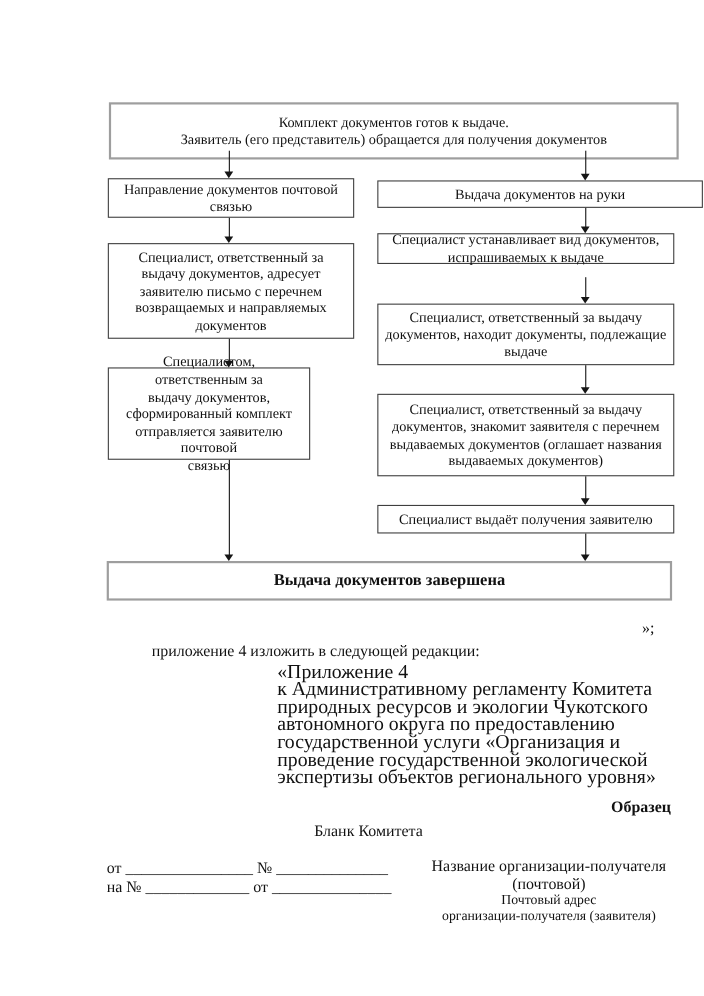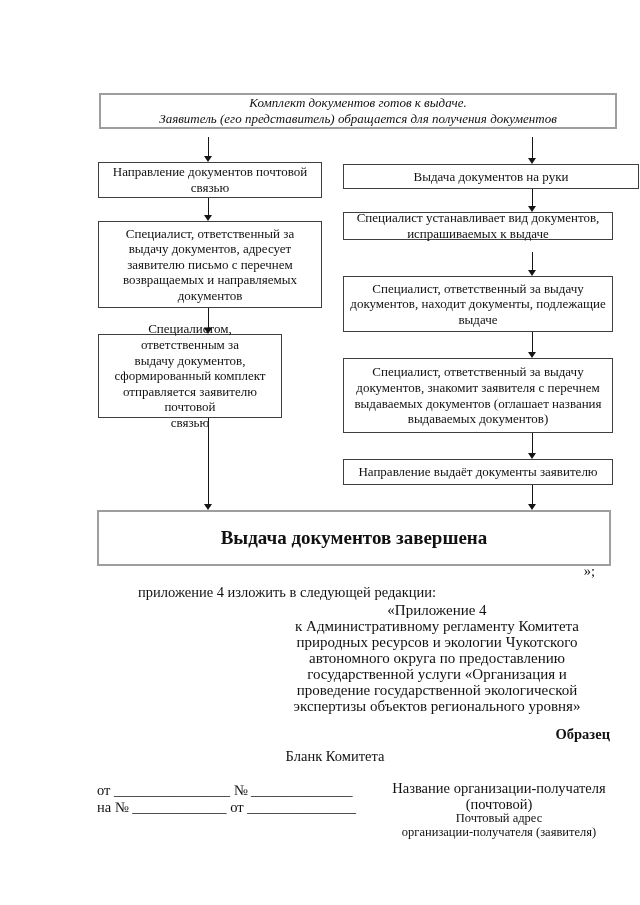--- a/index.html
+++ b/index.html
@@ -13,30 +13,30 @@
 
   
   .fb{
     position:absolute;box-sizing:border-box;background:#fff;
     border:1.2px solid #3f3f3f;
     display:flex;align-items:center;justify-content:center;
     text-align:center;font-size:13px;line-height:1.2;
     white-space:pre-line;padding:2px 6px;
   }
   .fb.wide{border:2px solid #9e9e9e;}
-  .b-top  {left:99px; top:93px; width:518px;height:36px;font-style:italic;}
+  .b-top  {left:99px; top:93px; width:518px;height:52px;}
   .b-l1   {left:98px; top:162px;width:224px;height:36px;}
   .b-l2   {left:98px; top:221px;width:224px;height:87px;}
   .b-l3   {left:98px; top:334px;width:184px;height:84px;}
   .b-r1   {left:343px;top:164px;width:296px;height:25px;}
   .b-r2   {left:343px;top:212px;width:270px;height:28px;}
   .b-r3   {left:343px;top:276px;width:270px;height:56px;}
   .b-r4   {left:343px;top:358px;width:270px;height:75px;}
   .b-r5   {left:343px;top:459px;width:270px;height:26px;}
-  .b-final{left:97px; top:510px;width:514px;height:56px;font-weight:bold;font-size:19px;}
+  .b-final{left:97px; top:510px;width:514px;height:36px;font-weight:bold;font-size:15px;}
 
   
   .flow-arrow{position:absolute;width:9px;}
   .flow-arrow::before{
     content:"";position:absolute;left:4px;top:0;bottom:5px;width:1px;background:#151515;
   }
   .flow-arrow::after{
     content:"";position:absolute;left:0;bottom:0;width:0;height:0;
     border-left:4.5px solid transparent;border-right:4.5px solid transparent;
     border-top:6px solid #151515;
@@ -49,21 +49,21 @@
   .a6 {left:528px;top:252px;height:24px;}
   .a7 {left:528px;top:332px;height:26px;}
   .a8 {left:204px;top:418px;height:92px;}
   .a9 {left:528px;top:433px;height:26px;}
   .a10{left:528px;top:485px;height:25px;}
 
   
   .doc-title      {left:0;top:65px;width:640px;text-align:center;font-size:14px;margin-top:33px;}
   .quote-close    {right:45px;top:563px;}
   .amendment      {left:138px;top:584px;}
-  .appendix       {left:252px;top:602px;width:370px;text-align:center;font-size:15px;line-height:16px;}
+  .appendix       {left:252px;top:602px;width:370px;font-size:18px;line-height:16px;}
   .sample         {right:30px;top:726px;font-weight:bold;}
   .letterhead     {left:235px;top:748px;width:200px;text-align:center;}
   .field-line-1   {left:97px;top:782px;}
   .field-line-2   {left:97px;top:799px;}
   .recipient-name {left:373px;top:780px;width:252px;text-align:center;line-height:16px;}
   .recipient-addr {left:373px;top:812px;width:252px;text-align:center;font-size:12.5px;line-height:13.5px;}
 </style>
 </head>
 <body>
 
@@ -88,21 +88,21 @@
   <div class="fb b-r1">Выдача документов на руки</div>
   <div class="fb b-r2">Специалист устанавливает вид документов,
 испрашиваемых к выдаче</div>
   <div class="fb b-r3">Специалист, ответственный за выдачу
 документов, находит документы, подлежащие
 выдаче</div>
   <div class="fb b-r4">Специалист, ответственный за выдачу
 документов, знакомит заявителя с перечнем
 выдаваемых документов (оглашает названия
 выдаваемых документов)</div>
-  <div class="fb b-r5">Направление выдаёт документы заявителю</div>
+  <div class="fb b-r5">Специалист выдаёт получения заявителю</div>
   <div class="fb wide b-final">Выдача документов завершена</div>
 
   <div class="flow-arrow a1"></div>
   <div class="flow-arrow a2"></div>
   <div class="flow-arrow a3"></div>
   <div class="flow-arrow a4"></div>
   <div class="flow-arrow a5"></div>
   <div class="flow-arrow a6"></div>
   <div class="flow-arrow a7"></div>
   <div class="flow-arrow a8"></div>

